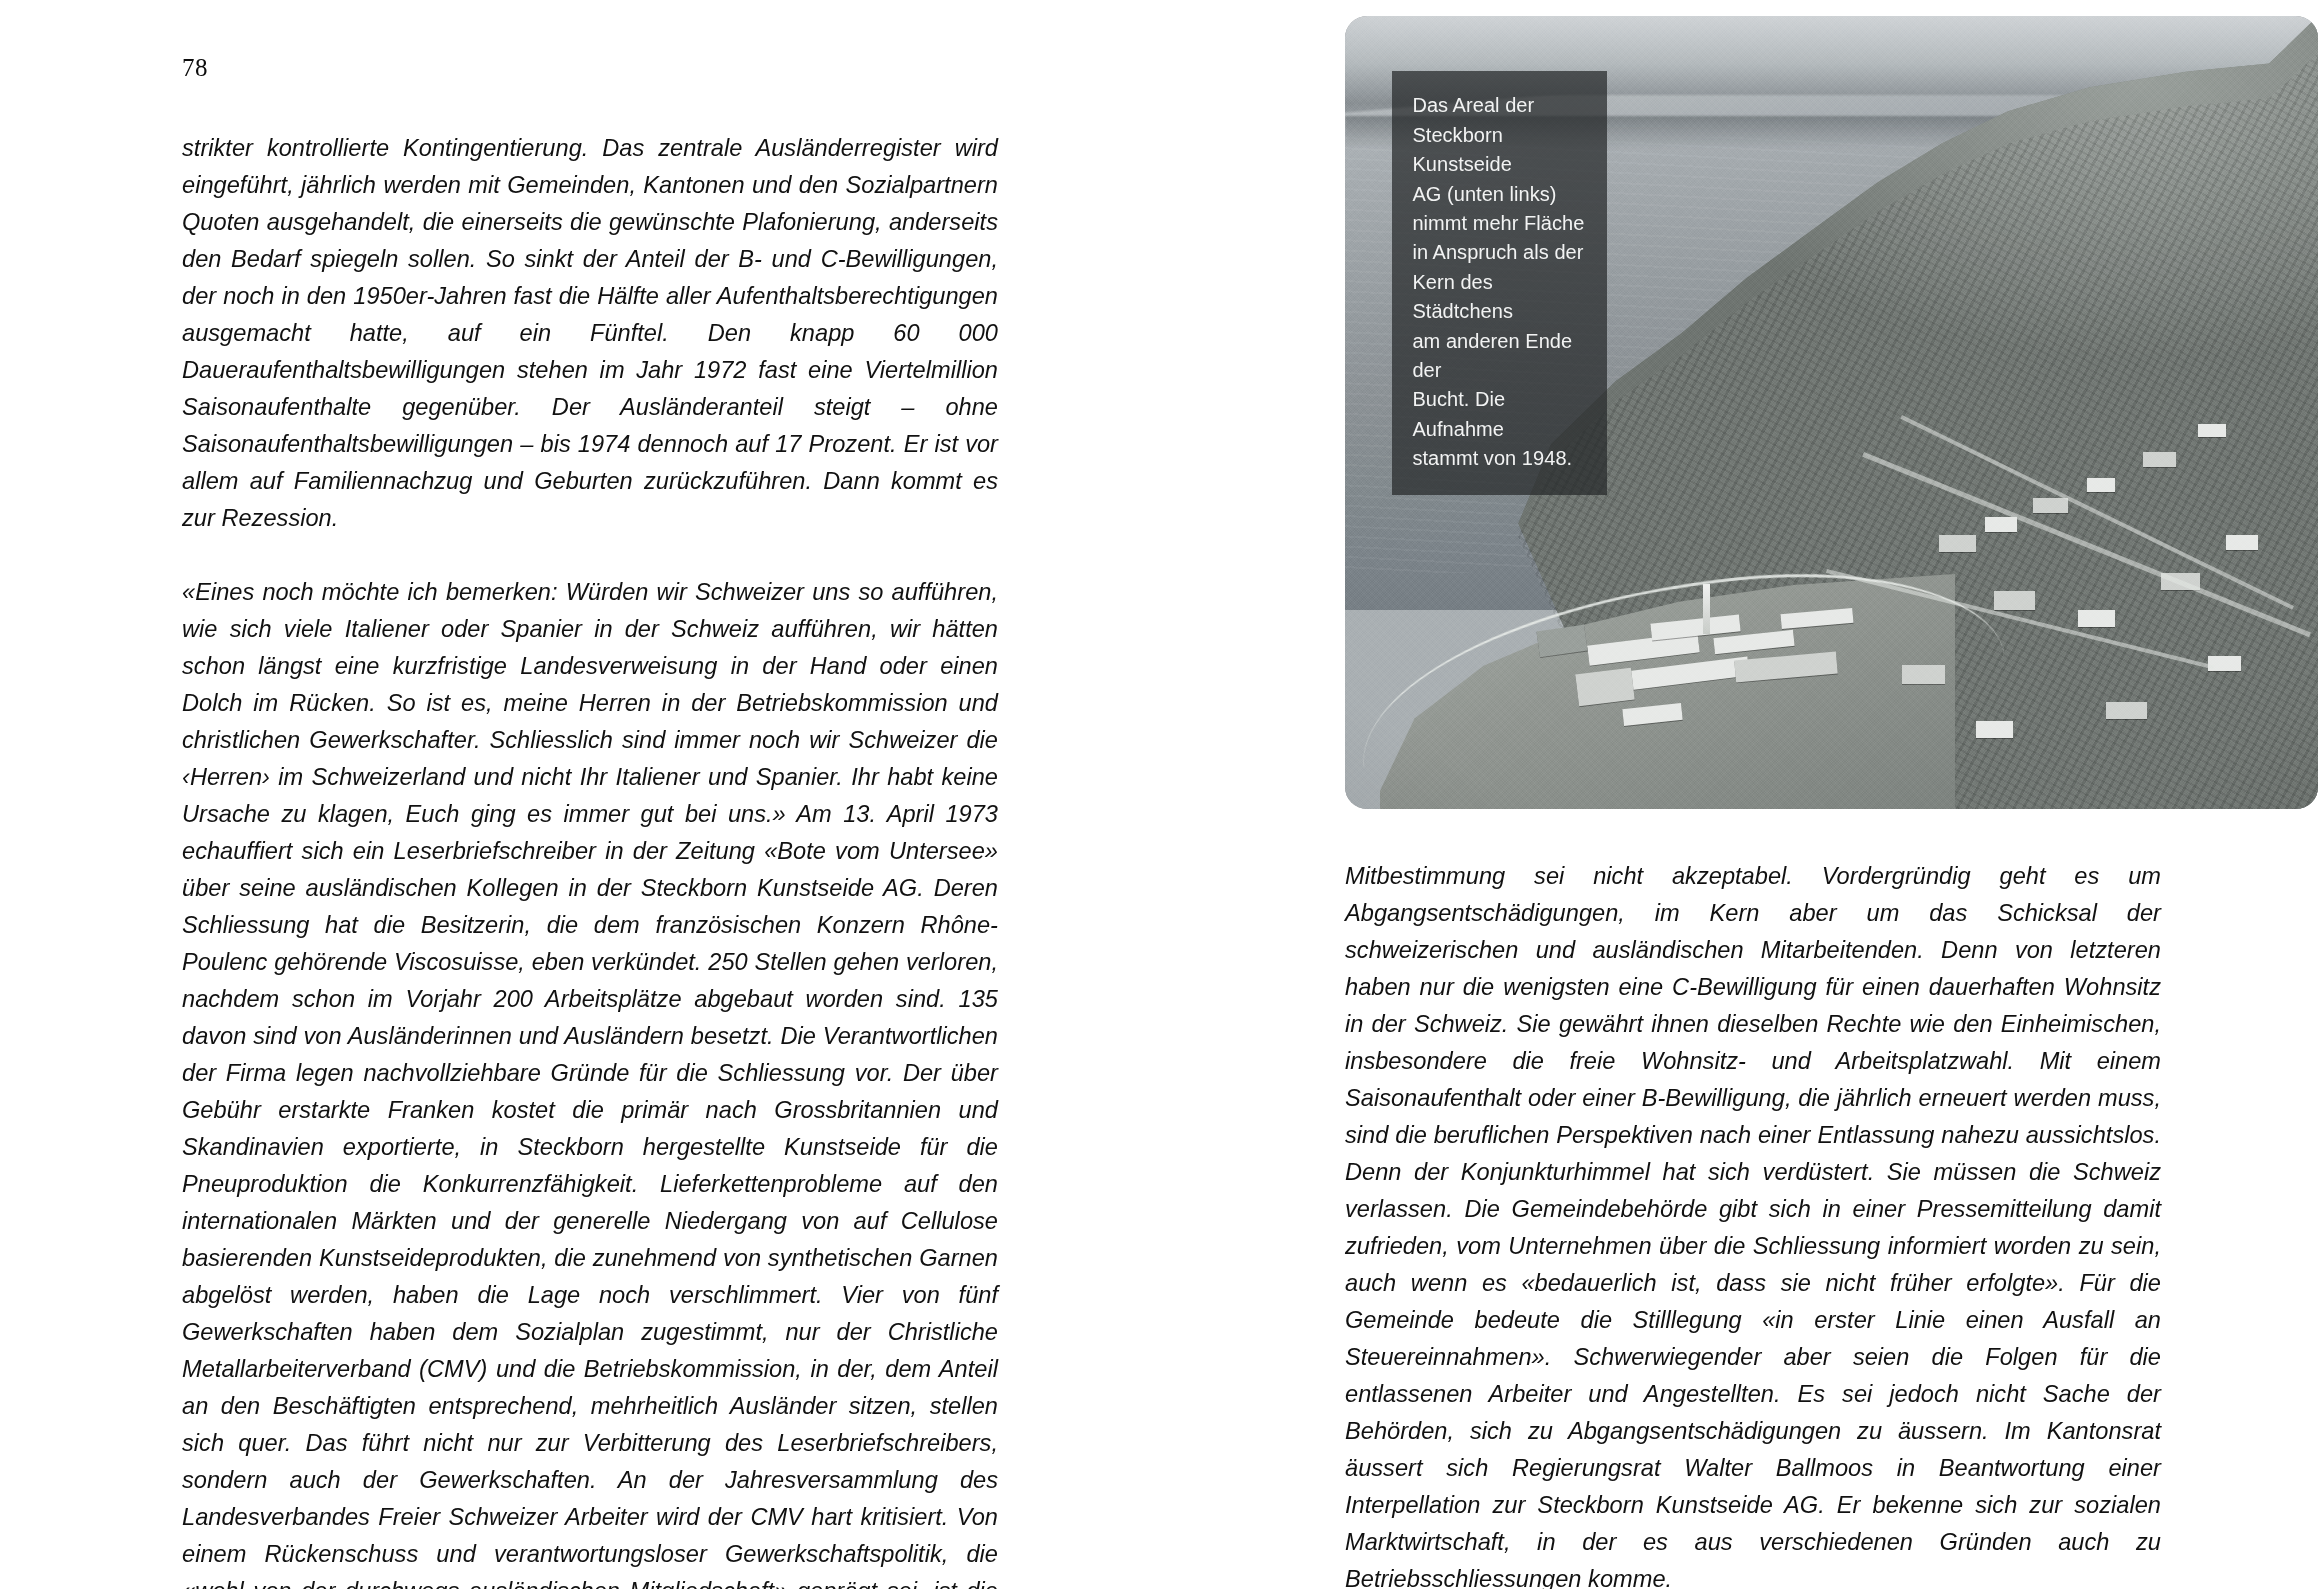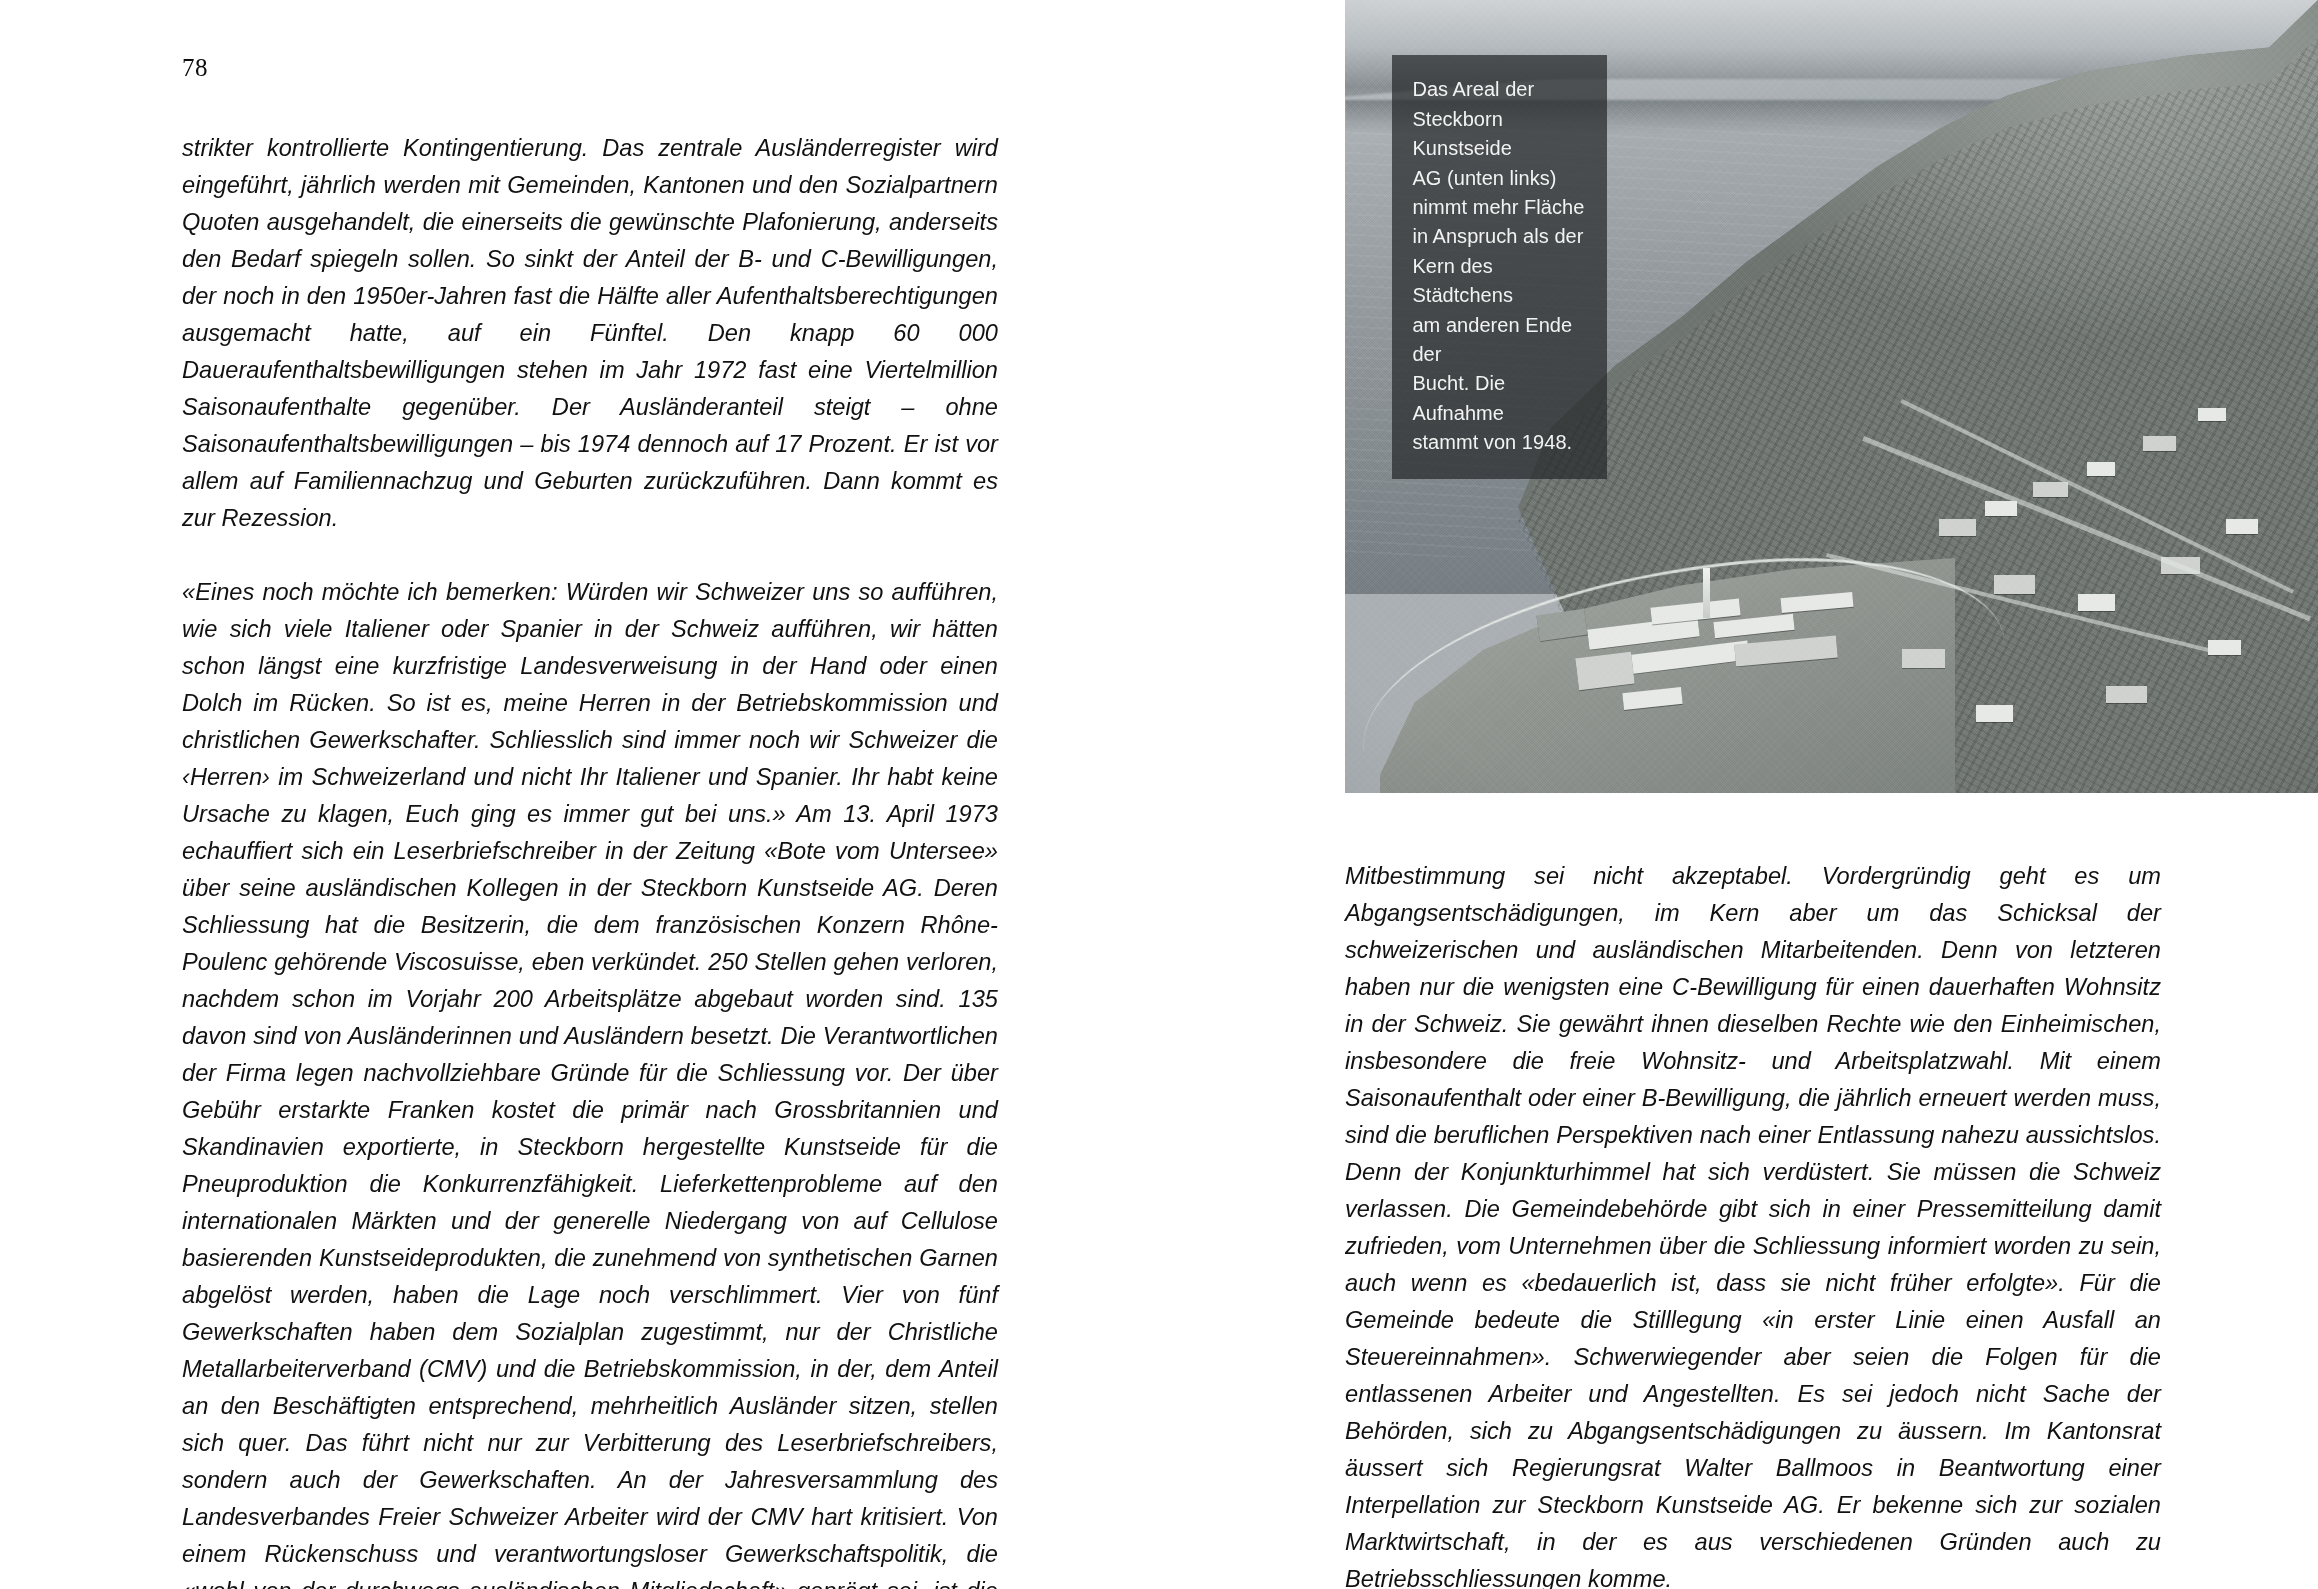--- a/index.html
+++ b/index.html
@@ -53,25 +53,26 @@
     position: absolute;
     left: 1159px;
     top: 0;
     width: 1159px;
     height: 1590px;
   }
 
   .photo-frame {
     position: absolute;
     left: 186px;
-    top: 0px;
+    top: 16px;
     width: 973px;
     height: 793px;
     overflow: hidden;
     background: #8d9195;
+    border-radius: 22px;
   }
 
   
   .photo-sky {
     position: absolute;
     inset: 0;
     background:
       linear-gradient(180deg,
         #cfd3d6 0%,
         #c2c7ca 3%,

